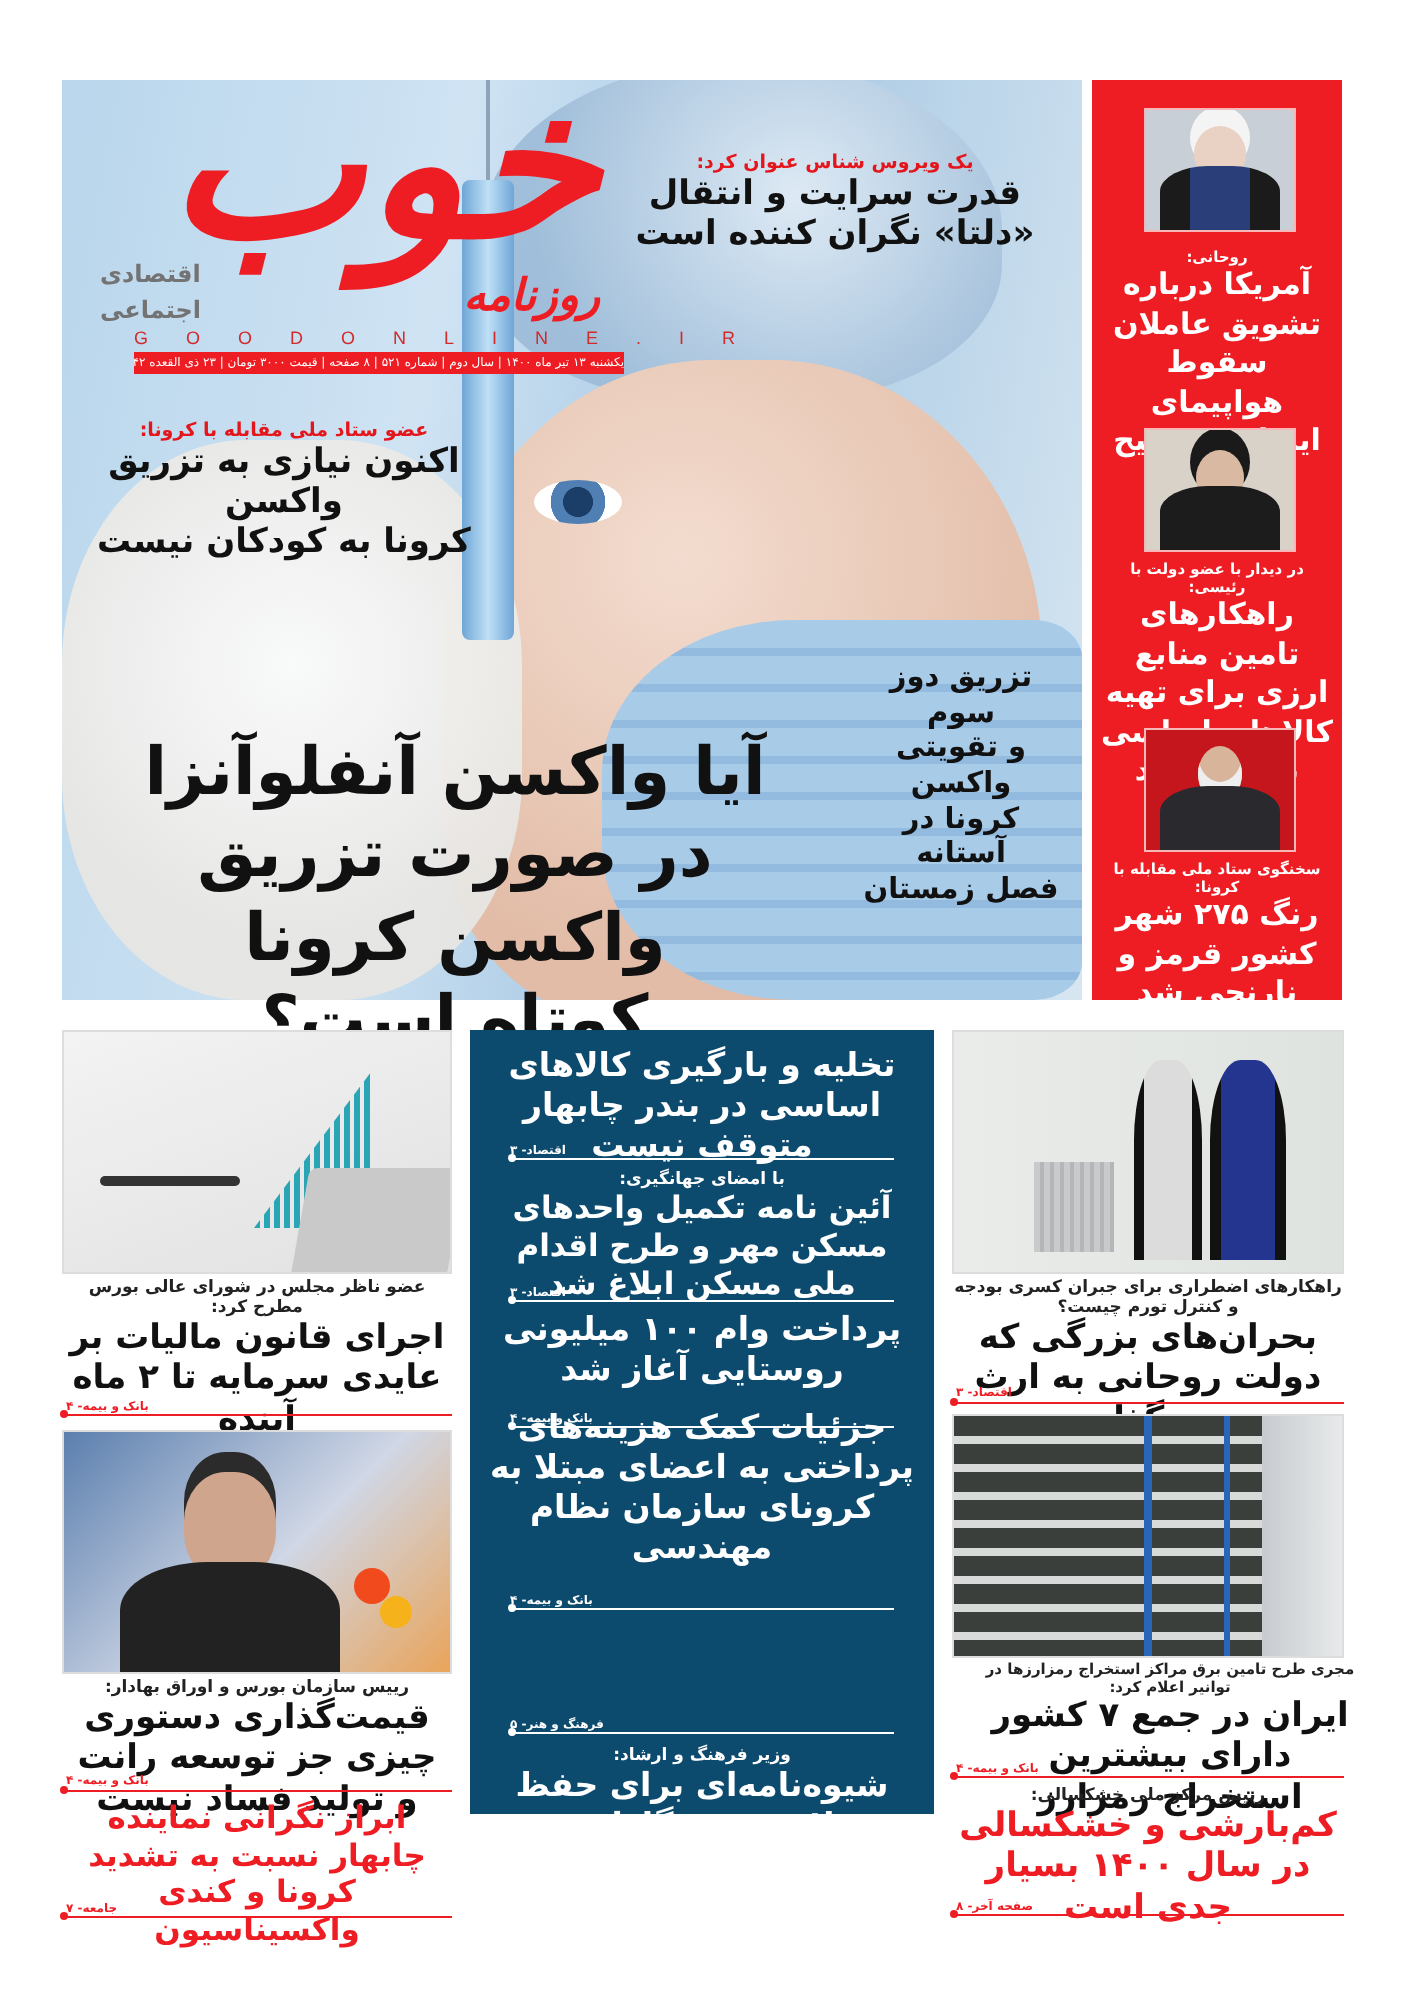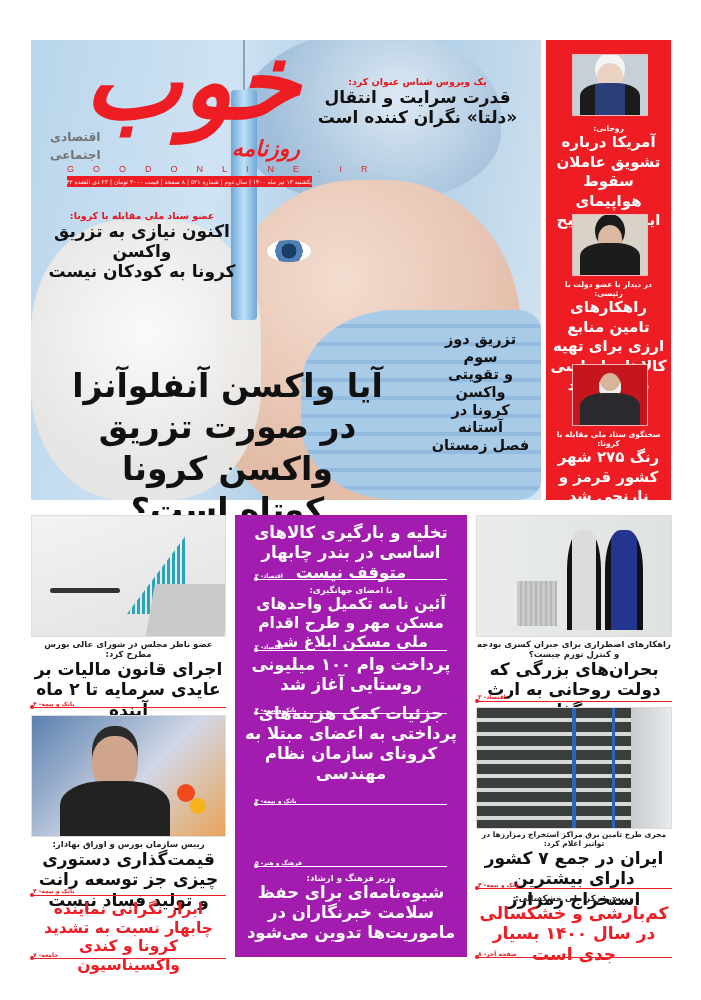--- a/index.html
+++ b/index.html
@@ -56,21 +56,21 @@
   .rc-text { position: absolute; left: 4px; width: 117px; text-align: center; color: #fff; }
   .rc-text .k { font-size: 7.5px; font-weight: bold; }
   .rc-text .h { font-size: 15px; font-weight: bold; line-height: 1.3; }
   .ph-person { position: absolute; bottom: 0; left: 50%; transform: translateX(-50%); width: 60px; height: 32px;
                border-radius: 40% 40% 0 0; }
   .ph-head { position: absolute; left: 50%; transform: translateX(-50%); border-radius: 50%; }
 
   
   .col { position: absolute; top: 515px; }
   #col-left { left: 31px; width: 195px; }
-  #col-mid { left: 235px; width: 232px; top: 515px; height: 442px; background: #a21caf; }
+  #col-mid { left: 235px; width: 232px; top: 515px; height: 392px; background: #0c4a6e; }
   #col-right { left: 476px; width: 196px; }
   .photo { position: relative; overflow: hidden; border: 1px solid #ddd; }
   .story { position: absolute; text-align: center; }
   .story .k { font-size: 8.5px; font-weight: bold; color: #222; }
   .story .h { font-size: 17px; font-weight: bold; color: #111; line-height: 1.2; }
   .story .h.red { color: #ee1d23; }
   .rule { position: absolute; height: 1px; background: #ee1d23; }
   .rule::after { content: ""; position: absolute; left: -1px; top: -2px; width: 4px; height: 4px; background: #ee1d23; border-radius: 50%; }
   .rule-w { background: #fff; }
   .rule-w::after { background: #fff; }
@@ -248,21 +248,21 @@
     <div class="h">بحران‌های بزرگی که دولت روحانی به ارث می‌گذارد</div>
   </div>
   <div class="src" style="top:178px; left:2px;">اقتصاد- ۳</div>
   <div class="rule" style="top:186px; left:0; width:196px;"></div>
 
   <div class="photo" style="position:absolute; top:192px; width:194px; height:120px; background:repeating-linear-gradient(180deg,#3b3f3c 0 10px,#d7dad8 10px 14px);">
     <div style="position:absolute; left:95px; top:0; width:4px; height:120px; background:#2a66b8;"></div>
     <div style="position:absolute; left:135px; top:0; width:3px; height:120px; background:#2a66b8;"></div>
     <div style="position:absolute; right:0; top:0; width:40px; height:120px; background:linear-gradient(90deg,#c7cbcf,#e8eaeb);"></div>
   </div>
-  <div class="story" style="top:315px; left:0; width:196px;">
+  <div class="story" style="top:315px; left:11px; width:196px;">
     <div class="k" style="font-size:7.5px;">مجری طرح تامین برق مراکز استخراج رمزارزها در توانیر اعلام کرد:</div>
     <div class="h">ایران در جمع ۷ کشور دارای بیشترین استخراج رمزارز</div>
   </div>
   <div class="src" style="top:366px; left:2px;">بانک و بیمه- ۴</div>
   <div class="rule" style="top:373px; left:0; width:196px;"></div>
 
   <div class="story" style="top:378px; left:0; width:196px;">
     <div class="k">رییس مرکز ملی خشکسالی:</div>
     <div class="h red">کم‌بارشی و خشکسالی در سال ۱۴۰۰ بسیار جدی است</div>
   </div>

